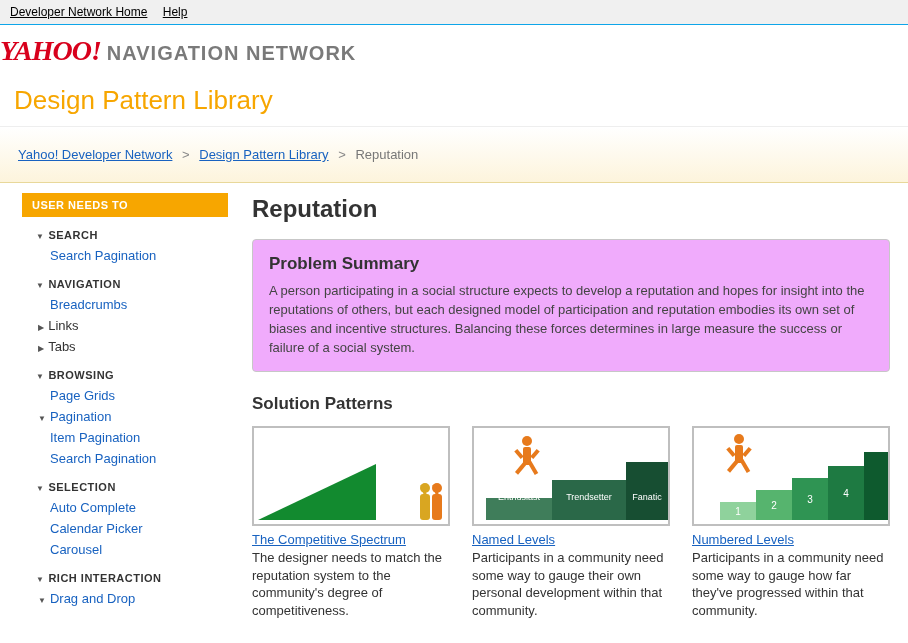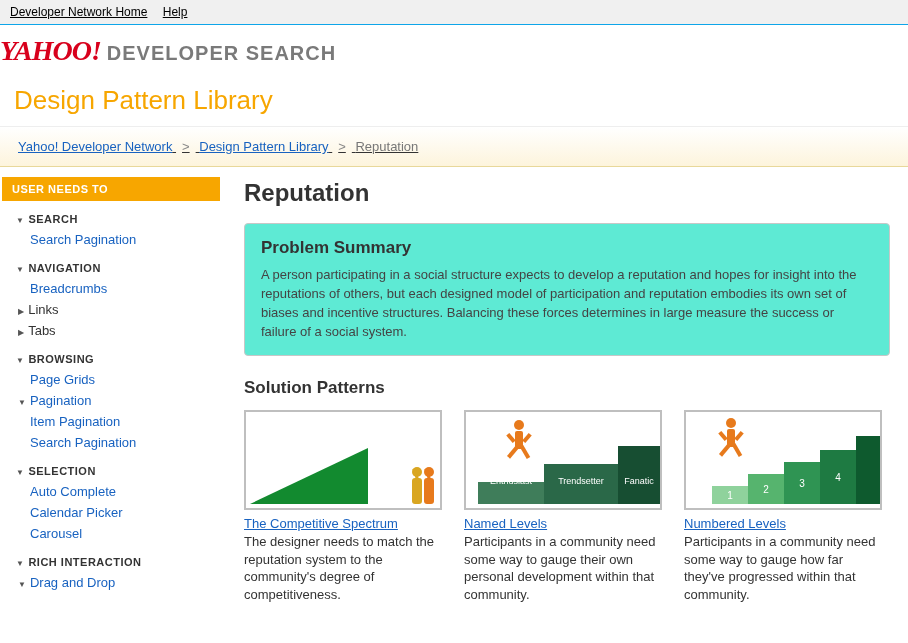--- a/index.html
+++ b/index.html
@@ -6,41 +6,41 @@
 body { font-family: Arial, Helvetica, sans-serif; font-size: 13px; color: #333; background: #fff; width: 908px; }
 .topbar { background: #f0f0f0; border-bottom: 1px solid #0ea5e9; padding: 5px 10px; font-size: 12px; }
 .topbar a { color: #000; text-decoration: underline; }
 .topbar .sep { margin: 0 6px; }
 .header { padding: 10px 0 0 0; }
 .logo-row { display: flex; align-items: baseline; gap: 0; }
 .yahoo-logo { font-family: Georgia, serif; font-weight: bold; font-size: 28px; color: #d8001c; font-style: italic; letter-spacing: -1px; }
 .yahoo-logo .bang { color: #d8001c; }
 .dev-net { font-size: 20px; font-weight: bold; color: #7a7a7a; letter-spacing: 1px; margin-left: 6px; }
 .page-title { font-size: 26px; color: #f7a600; font-weight: normal; margin: 18px 0 10px 14px; }
-.breadcrumb-bar { background: linear-gradient(#fff, #fdf4dc); border-top: 1px solid #eee; border-bottom: 1px solid #e8d89a; padding: 12px 18px; font-size: 13px; text-decoration: underline; }
+.breadcrumb-bar { background: linear-gradient(#fff, #fdf4dc); border-top: 1px solid #eee; border-bottom: 1px solid #e8d89a; padding: 20px 18px; font-size: 13px; }
 .breadcrumb-bar a { color: #1862c0; text-decoration: underline; }
 .breadcrumb-bar .sep { color: #888; margin: 0 6px; }
 .breadcrumb-bar .current { color: #777; }
 .content-wrap { display: flex; }
-.sidebar { width: 220px; padding: 10px 0 0 2px; }
+.sidebar { width: 220px; padding: 10px 0 0 2px; margin-left: 20px; }
 .sidebar-header { background: #f7a600; color: #fff; font-weight: bold; font-size: 11px; padding: 6px 10px; letter-spacing: 0.5px; }
 .side-group { margin-top: 8px; }
 .side-cat { font-weight: bold; font-size: 11px; color: #333; padding: 4px 0 4px 14px; letter-spacing: 0.5px; }
 .side-cat::before { content: "▼"; font-size: 8px; color: #555; margin-right: 4px; }
 .side-list { list-style: none; padding-left: 28px; }
 .side-list li { padding: 3px 0; }
 .side-list a { color: #1862c0; text-decoration: none; font-size: 13px; }
 .side-sub { color: #333; font-size: 13px; }
 .side-sub::before { content: "▶"; font-size: 8px; color: #555; margin-right: 4px; margin-left: -12px; }
 .side-sub-open::before { content: "▼"; font-size: 8px; color: #555; margin-right: 4px; margin-left: -12px; }
 .side-sub-open a { color: #1862c0; }
 .sub-sub { padding-left: 14px; }
 .main { flex: 1; padding: 12px 18px 0 24px; }
 .main h1 { font-size: 24px; font-weight: bold; margin-bottom: 16px; }
-.summary-box { border: 1px solid #c7c7c7; border-radius: 4px; padding: 14px 16px; background: #5eead4; margin-bottom: 22px; }
+.summary-box { border: 1px solid #c7c7c7; border-radius: 4px; padding: 14px 16px; background: #f0abfc; margin-bottom: 22px; }
 .summary-box h2 { font-size: 17px; margin-bottom: 8px; }
 .summary-box p { font-size: 13px; line-height: 1.45; color: #444; }
 .solutions-head { font-size: 17px; font-weight: bold; margin-bottom: 12px; }
 .cards { display: flex; gap: 22px; }
 .card { width: 198px; }
 .thumb { width: 198px; height: 100px; border: 2px solid #bfbfbf; position: relative; background: #fff; overflow: hidden; }
 .card-title { display: block; margin-top: 6px; color: #1862c0; text-decoration: underline; font-size: 13px; }
 .card-desc { font-size: 13px; color: #333; line-height: 1.35; margin-top: 2px; }
 
 .t1-tri { position: absolute; left: 4px; bottom: 4px; width: 0; height: 0; border-left: 118px solid transparent; border-bottom: 56px solid #128a2f; }
@@ -81,21 +81,21 @@
   <a href="#">Developer Network Home</a>
   <span class="sep"> </span>
   <a href="#">Help</a>
 </div>
 
 <div class="header">
   <div class="logo-row">
     <span class="yahoo-logo">
       <span>YAHOO</span><span class="bang">!</span>
     </span>
-    <span class="dev-net">DEVELOPER SEARCH</span>
+    <span class="dev-net">NAVIGATION NETWORK</span>
   </div>
   <div class="page-title">Design Pattern Library</div>
 </div>
 
 <div class="breadcrumb-bar">
   <a href="#">Yahoo! Developer Network</a>
   <span class="sep">&gt;</span>
   <a href="#">Design Pattern Library</a>
   <span class="sep">&gt;</span>
   <span class="current">Reputation</span>

